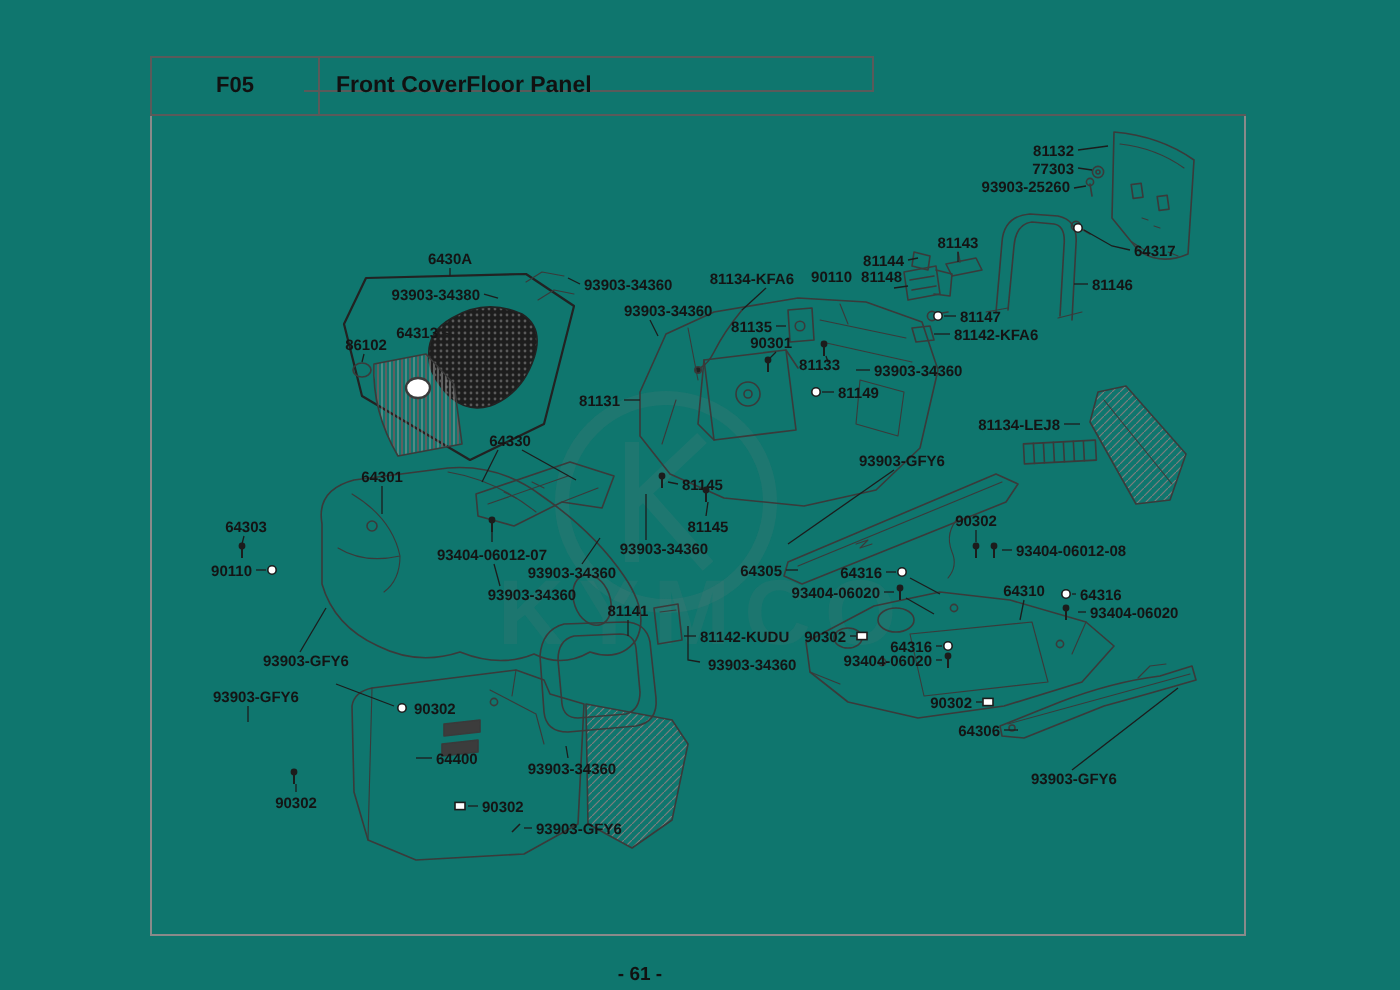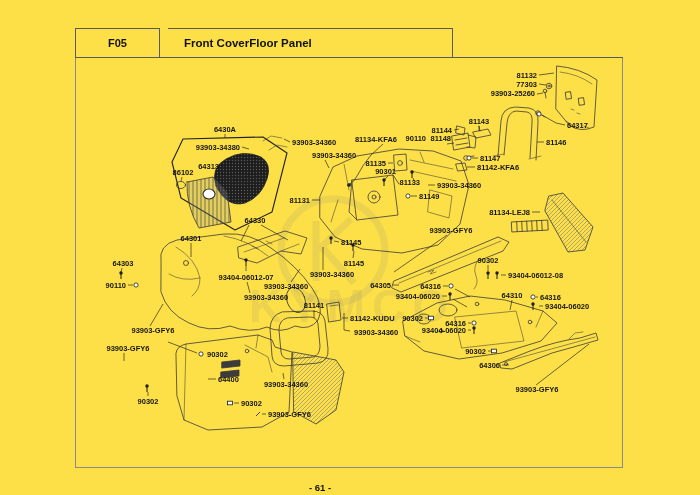--- a/index.html
+++ b/index.html
@@ -1,20 +1,20 @@
 <!DOCTYPE html>
 <html><head>
 <meta charset="utf-8">
 <style>
   html,body{margin:0;padding:0;background:#fff;}
-  .page{position:relative;width:700px;height:495px;background:#fde047;overflow:hidden;
+  .page{position:relative;width:700px;height:495px;background:#0f766e;overflow:hidden;
         font-family:"Liberation Sans",sans-serif;}
   .hdr-code{position:absolute;left:75px;top:28px;width:85px;height:30px;box-sizing:border-box;
         border:1px solid #5a5a5a;text-align:center;line-height:28px;font-weight:bold;font-size:11px;color:#111;}
-  .hdr-title{position:absolute;left:168px;top:28px;width:285px;height:30px;box-sizing:border-box;
+  .hdr-title{position:absolute;left:152px;top:28px;width:285px;height:18px;box-sizing:border-box;
         border-top:1px solid #5a5a5a;border-right:1px solid #5a5a5a;border-bottom:1px solid #5a5a5a;
         padding-left:16px;line-height:28px;font-weight:bold;font-size:11.5px;color:#111;}
   .frame{position:absolute;left:75px;top:58px;width:548px;height:410px;box-sizing:border-box;
         border:1px solid #8a8a8a;border-top:none;}
   .hdr-underline{position:absolute;left:75px;top:57px;width:548px;height:0;border-top:1px solid #5a5a5a;}
   .pageno{position:absolute;left:270px;top:482px;width:100px;text-align:center;
         font-weight:bold;font-size:9.5px;color:#111;}
   svg.diagram{position:absolute;left:0;top:0;}
   .lbl{font-family:"Liberation Sans",sans-serif;font-weight:bold;font-size:7.5px;fill:#141414;}
   .leader{fill:none;stroke:#1c1c1c;stroke-width:0.65;}

